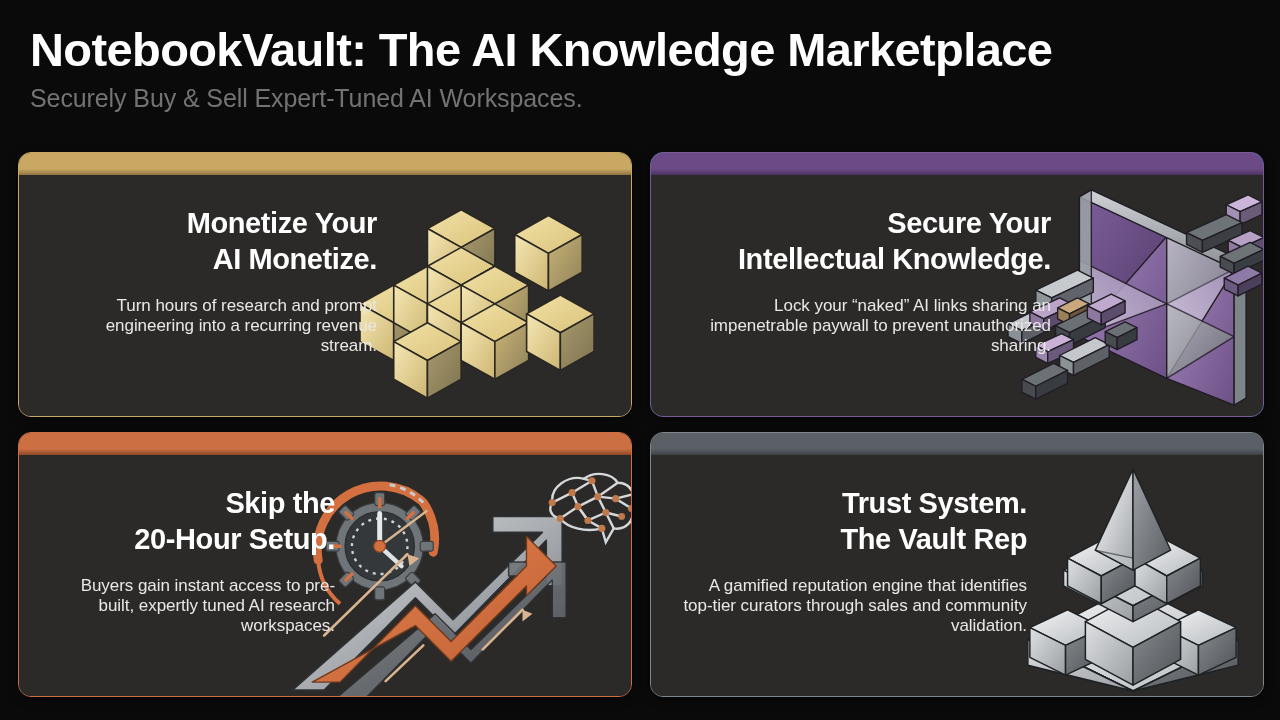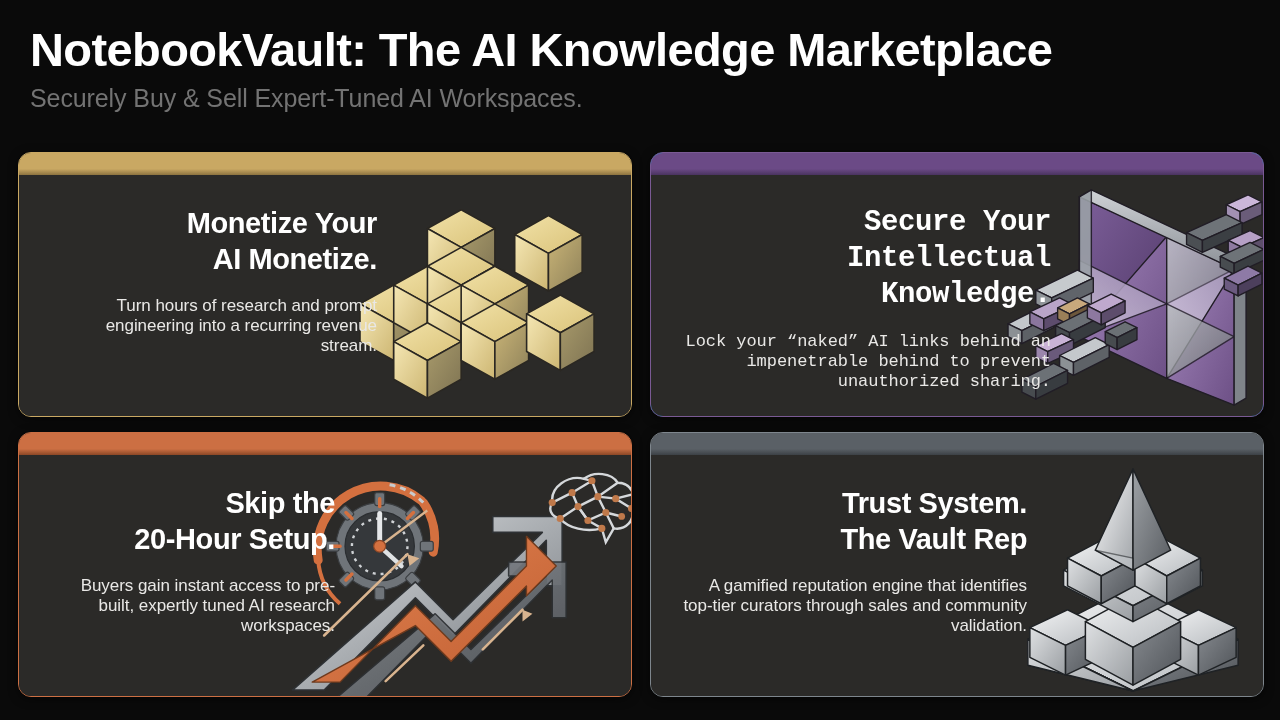--- a/index.html
+++ b/index.html
@@ -167,21 +167,21 @@
         <div class="card-text">
           <div class="card-head">
             <div>Monetize Your</div>
             <div>AI Monetize.</div>
           </div>
           <div class="card-body">Turn hours of research and prompt engineering into a recurring revenue stream.</div>
         </div>
       </div>
     </div>
 
-    <div class="card c2" style="border-color: rgb(122, 90, 148); background: #0ea5e9; font-family: Liberation Mono, monospace;">
+    <div class="card c2" style="border-color: rgb(122, 90, 148); background: #0ea5e9;">
       <div class="topbar" style="background: linear-gradient(rgb(107, 74, 134) 0%, rgb(107, 74, 134) 72%, rgb(74, 51, 96) 100%);"></div>
       <div class="card-inner" style="background: rgb(43, 42, 40);">
 
         <div class="art">
           <svg viewBox="0 0 268 243" preserveAspectRatio="xMidYMid meet">
             <defs>
               <linearGradient id="pA" x1="0" y1="0" x2="1" y2="1">
                 <stop offset="0" stop-color="#a98cc2"></stop>
                   <stop offset="1" stop-color="#6d5086"></stop>
               </linearGradient>
@@ -295,21 +295,21 @@
               </g>
             </g>
           </svg>
         </div>
 
         <div class="card-text">
           <div class="card-head">
             <div>Secure Your</div>
             <div>Intellectual Knowledge.</div>
           </div>
-          <div class="card-body">Lock your “naked” AI links behind an impenetrable behind to prevent unauthorized sharing.</div>
+          <div class="card-body">Lock your “naked” AI links sharing an impenetrable paywall to prevent unauthorized sharing.</div>
         </div>
       </div>
     </div>
 
     <div class="card c3" style="border-color: rgb(204, 111, 67); background: rgb(43, 42, 40);">
       <div class="topbar" style="background: linear-gradient(rgb(204, 111, 67) 0%, rgb(204, 111, 67) 72%, rgb(140, 71, 38) 100%);"></div>
       <div class="card-inner" style="background: rgb(43, 42, 40); padding-left: 44px;">
 
         <div class="art">
           <svg viewBox="0 0 350 243" preserveAspectRatio="xMidYMid meet">

